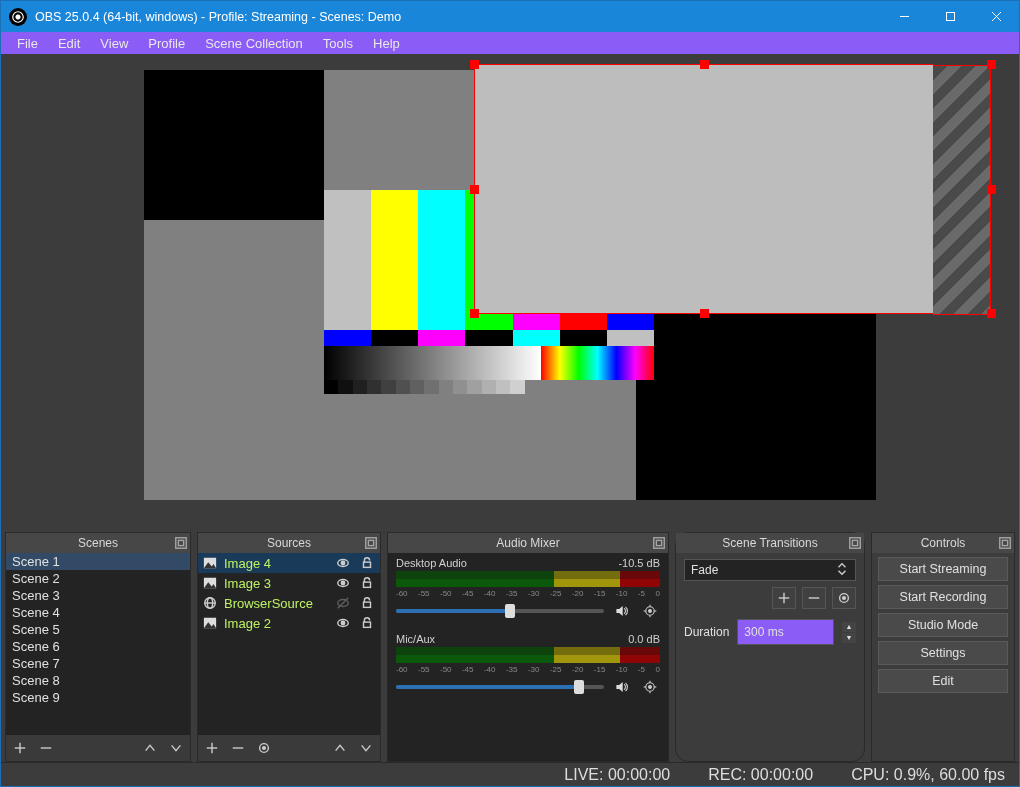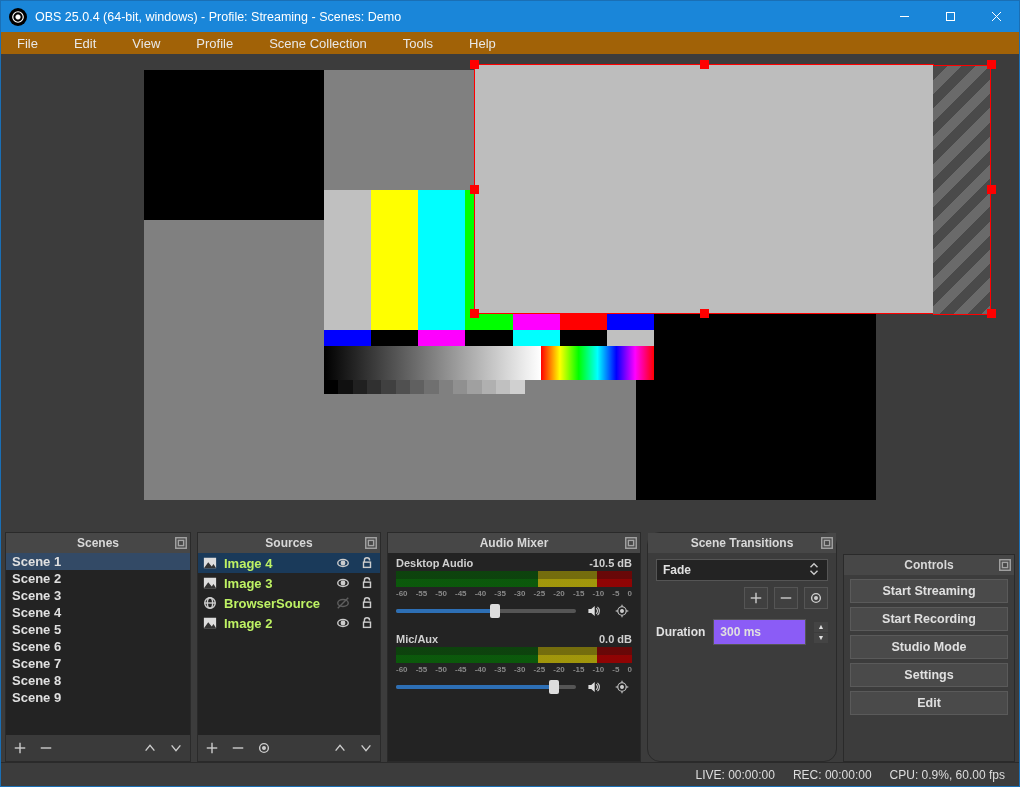--- a/index.html
+++ b/index.html
@@ -5,21 +5,21 @@
 * { box-sizing: border-box; margin: 0; padding: 0; font-family: "Segoe UI", Arial, sans-serif; }
 body { background: #4b4b4b; width: 1020px; height: 787px; overflow: hidden; font-size: 13px; color: #e0e0e0; }
 .window { width: 1020px; height: 787px; background: #3c3c3c; border: 1px solid #1a6fb5; display: flex; flex-direction: column; }
 .titlebar { height: 31px; background: #1a86d9; display: flex; align-items: center; color: white; }
 .titlebar .app-icon { width: 18px; height: 18px; margin: 0 8px; border-radius: 50%; background: #000; display:flex;align-items:center;justify-content:center;}
 .titlebar .app-icon svg { width:14px; height:14px; }
 .titlebar .title { flex: 1; font-size: 12.5px; }
 .titlebar .win-btn { width: 46px; height: 31px; display: flex; align-items: center; justify-content: center; cursor: pointer; }
 .titlebar svg { stroke: white; stroke-width: 1; fill: none; }
 
-.menubar { height: 22px; background: #a16207; display: flex; align-items: center; padding: 0 6px; gap: 16px; font-size: 13px; color: #e8e8e8; }
+.menubar { height: 22px; background: #8b5cf6; display: flex; align-items: center; padding: 0 6px; gap: 0; font-size: 13px; color: #e8e8e8; }
 .menubar .menu-item { padding: 2px 10px; cursor: pointer; }
 
 .preview-area { flex: 1; background: #3c3c3c; position: relative; padding: 16px 0 10px 0; display:flex; justify-content:center; }
 .canvas { position: relative; width: 732px; height: 430px; background: #808080; overflow: visible; }
 .canvas .black-top { position:absolute; left:0; top:0; width:180px; height:150px; background:#000;}
 .canvas .black-r { position:absolute; right:0; top:0; width:240px; height:430px; background:#000;}
 .canvas .black-r2 { position:absolute; left:492px; top:120px; width:240px; height:310px; background:#000;}
 
 .smpte { position:absolute; left:180px; top:120px; width:330px; height:190px; }
 .smpte .bars { display:flex; height:140px; }
@@ -36,35 +36,35 @@
 .b0{background:#000}.b1{background:#101010}.b2{background:#202020}.b3{background:#303030}.b4{background:#404040}.b5{background:#505050}.b6{background:#606060}.b7{background:#707070}.b8{background:#808080}.b9{background:#909090}.ba{background:#a0a0a0}.bb{background:#b0b0b0}.bc{background:#c0c0c0}.bd{background:#d0d0d0}.bf{background:transparent}
 
 .sel-source { position:absolute; left:330px; top:-6px; width:460px; height:250px; background:#bdbdbd; border:1.5px solid #ff0000; }
 .sel-source .ovf { position:absolute; right:-58px; top:0; width:58px; height:250px;
   background: repeating-linear-gradient(135deg,#4a4a4a 0 10px,#6a6a6a 10px 20px); border-top:1.5px solid red; border-bottom:1.5px solid red; border-right:1.5px solid red;}
 .handle { position:absolute; width:9px; height:9px; background:#ff0000; }
 .h-tl{left:-5px;top:-5px}.h-tm{left:50%;top:-5px;margin-left:-4px}.h-tr{right:-63px;top:-5px}
 .h-ml{left:-5px;top:50%;margin-top:-4px}.h-mr{right:-63px;top:50%;margin-top:-4px}
 .h-bl{left:-5px;bottom:-5px}.h-bm{left:50%;bottom:-5px;margin-left:-4px}.h-br{right:-63px;bottom:-5px}
 
-.panels { height: 230px; background: #3c3c3c; display: flex; gap: 6px; padding: 0 4px; font-weight: bold; }
+.panels { height: 230px; background: #3c3c3c; display: flex; gap: 6px; padding: 0 4px; }
 .panel { background: #3c3c3c; display: flex; flex-direction: column; border:1px solid #2a2a2a;}
 .panel-header { height: 20px; background: #474747; display: flex; align-items: center; justify-content: center; font-size: 12px; position:relative; color:#d8d8d8;}
 .panel-header .detach { position:absolute; right:4px; top:3px; width:12px; height:12px; opacity:0.7; cursor:pointer;}
 .panel-body { flex:1; background:#232323; overflow:hidden; position:relative;}
 .panel-footer { height:26px; background:#3a3a3a; display:flex; align-items:center; padding:0 4px; gap:6px;}
 .icon-btn { width:20px; height:20px; display:flex; align-items:center; justify-content:center; cursor:pointer; color:#ddd;}
 .icon-btn svg { width:14px; height:14px; stroke:#ddd; fill:none; stroke-width:1.8;}
 .spacer { flex:1; }
 
 .p-scenes { width: 186px; }
 .p-sources { width: 184px; }
 .p-mixer { flex: 1; }
 .p-trans { width: 190px; border-radius: 13px; }
-.p-controls { width: 172px; margin-top: 22px; }
+.p-controls { width: 144px; }
 
 .scene-list { list-style:none; font-size:13px; }
 .scene-list li { padding: 1px 6px; cursor:pointer; color:#e0e0e0;}
 .scene-list li.selected { background:#334a66; }
 
 .source-list { list-style:none; font-size:13px; }
 .source-list li { display:flex; align-items:center; padding:2px 4px; gap:6px; cursor:pointer;}
 .source-list li.selected { background:#1a3a5a; }
 .source-list .ico { width:16px; height:16px; display:flex; align-items:center; justify-content:center;}
 .source-list .lbl { flex:1; color:#bef264;}
@@ -88,21 +88,21 @@
 .trans-btns { display:flex; justify-content:flex-end; gap:6px; margin-top:6px;}
 .trans-btns .icon-btn { width:24px; height:22px; background:#404040; border:1px solid #555;}
 .dur-row { display:flex; align-items:center; gap:8px; margin-top:10px; font-size:12px;}
 .dur-input { flex:1; display:flex; background:#8b5cf6; border:1px solid #555; height:22px; align-items:center; padding:12px 6px; justify-content:space-between;}
 .spin-btns { display:flex; flex-direction:column; gap:1px;}
 .spin-btns div { width:14px; height:10px; background:#444; display:flex; align-items:center; justify-content:center; cursor:pointer; font-size:7px;}
 
 .ctrl-body { padding:4px 6px; background:#3c3c3c; display:flex; flex-direction:column; gap:4px;}
 .ctrl-btn { height:24px; background:#4a4a4a; border:1px solid #5a5a5a; display:flex; align-items:center; justify-content:center; font-size:12.5px; cursor:pointer; color:#e0e0e0;}
 
-.statusbar { height:24px; background:#3c3c3c; display:flex; align-items:center; justify-content:flex-end; gap:18px; padding:0 14px; font-size:12px; color:#ddd; border-top:1px solid #2a2a2a;}
+.statusbar { height:24px; background:#3c3c3c; display:flex; align-items:center; justify-content:flex-end; gap:38px; padding:0 14px; font-size:16px; color:#ddd; border-top:1px solid #2a2a2a;}
 
 svg.i { width:14px; height:14px; stroke:#ccc; fill:none; stroke-width:1.6;}
 </style>
 </head>
 <body>
 
 <div class="window">
 
   <div class="titlebar">
     <div class="app-icon">

